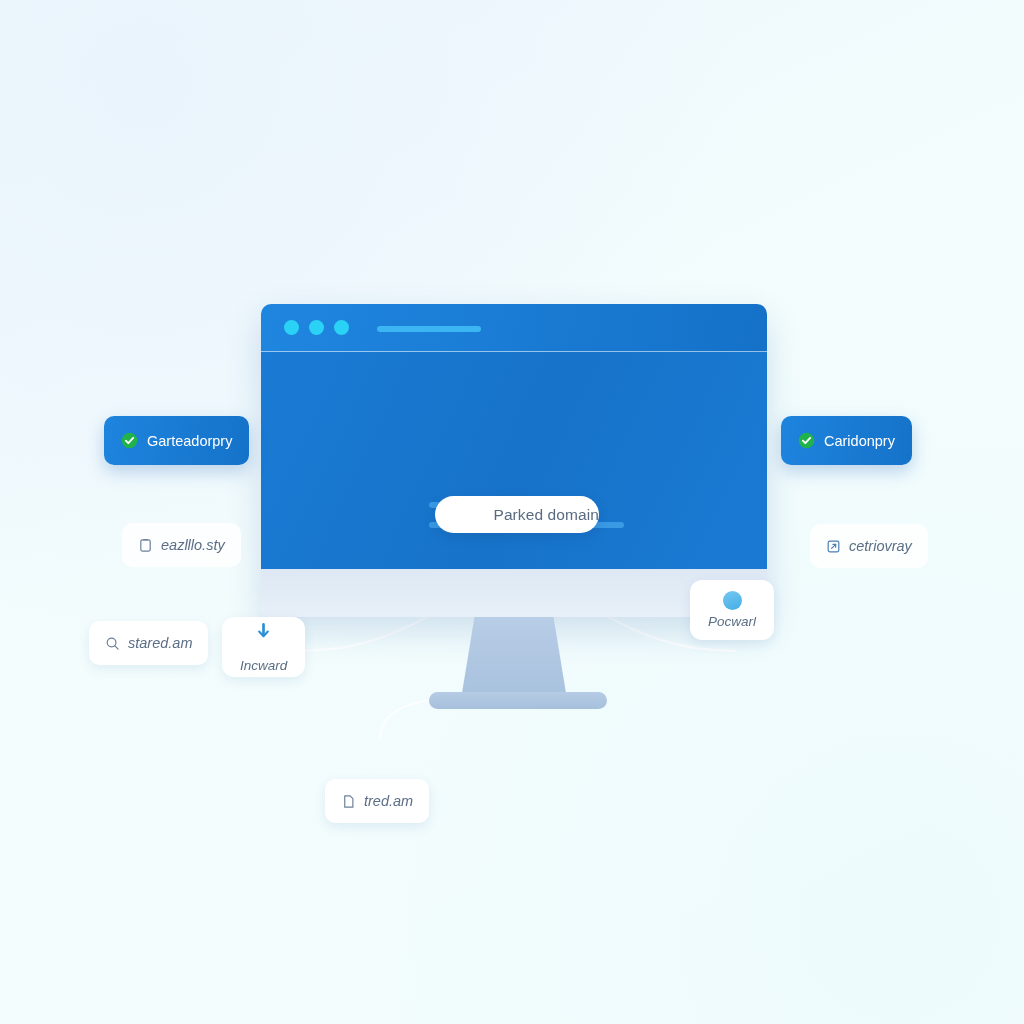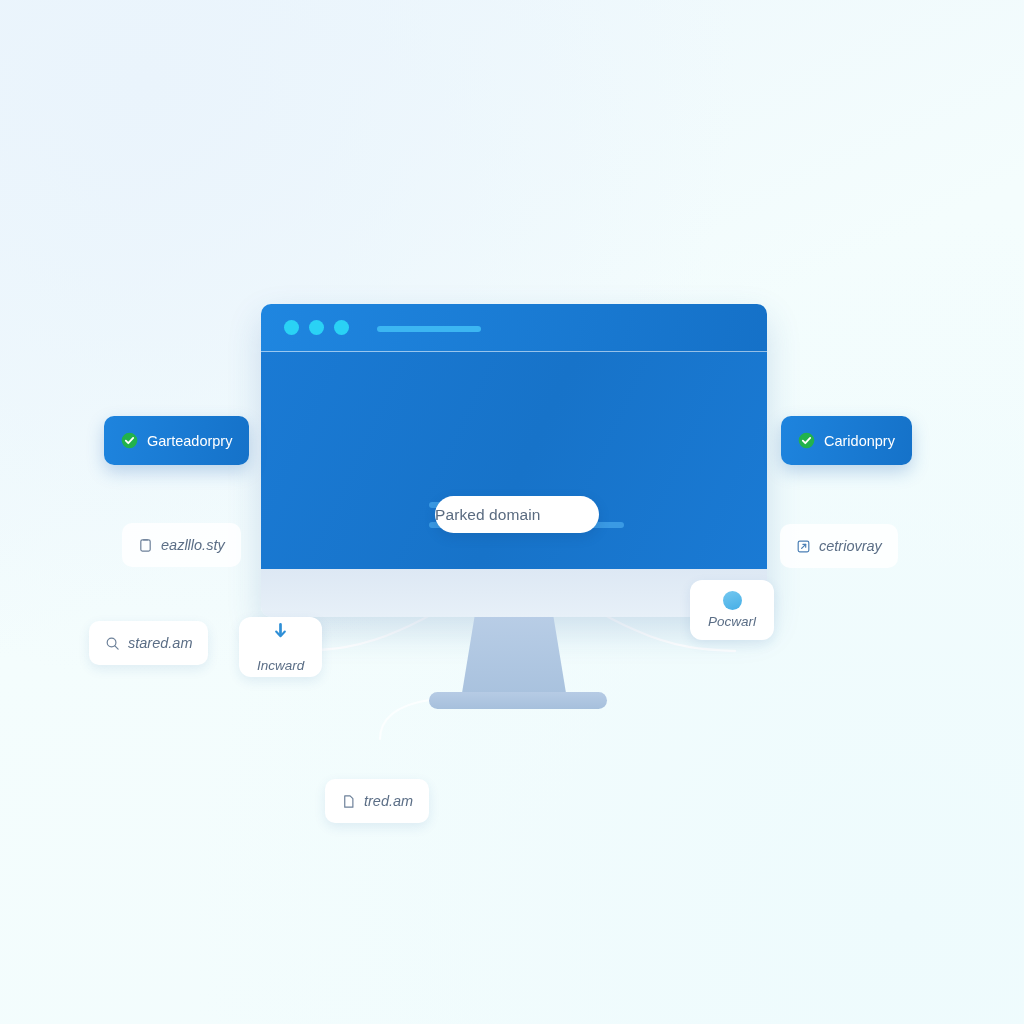--- a/index.html
+++ b/index.html
@@ -138,21 +138,21 @@
   #center-pill {
     position: absolute;
     left: 435px;
     top: 496px;
     width: 164px;
     height: 37px;
     border-radius: 19px;
     background: #ffffff;
     display: flex;
     align-items: center;
-    justify-content: flex-start;
+    justify-content: flex-end;
     box-shadow: 0 4px 12px rgba(20, 70, 130, 0.20);
   }
   #center-pill span {
     font-size: 15.5px;
     color: #5a6b80;
     letter-spacing: 0.1px;
   }
 
   
   .chip {
@@ -199,24 +199,24 @@
     height: 60px;
     padding: 0 18px;
     border-radius: 12px;
   }
   .chip-stack .chip-label { font-size: 13.5px; }
 
   
   #chip-left-top    { left: 104px; top: 416px; }
   #chip-right-top   { left: 781px; top: 416px; }
   #chip-left-mid    { left: 122px; top: 523px; }
-  #chip-right-mid   { left: 780px; top: 524px; }
+  #chip-right-mid   { left: 810px; top: 524px; }
   #chip-left-low    { left: 89px;  top: 621px; }
   #chip-right-low   { left: 807px; top: 620px; }
-  #chip-incward     { left: 239px; top: 617px; gap: 17px; }
+  #chip-incward     { left: 222px; top: 617px; gap: 17px; }
   #chip-pocward     { left: 690px; top: 580px; }
   #chip-bottom      { left: 325px; top: 739px; margin-top: 40px; }
 
   .icon {
     display: inline-flex;
     align-items: center;
     justify-content: center;
     flex: none;
   }
   .blue-ball {

